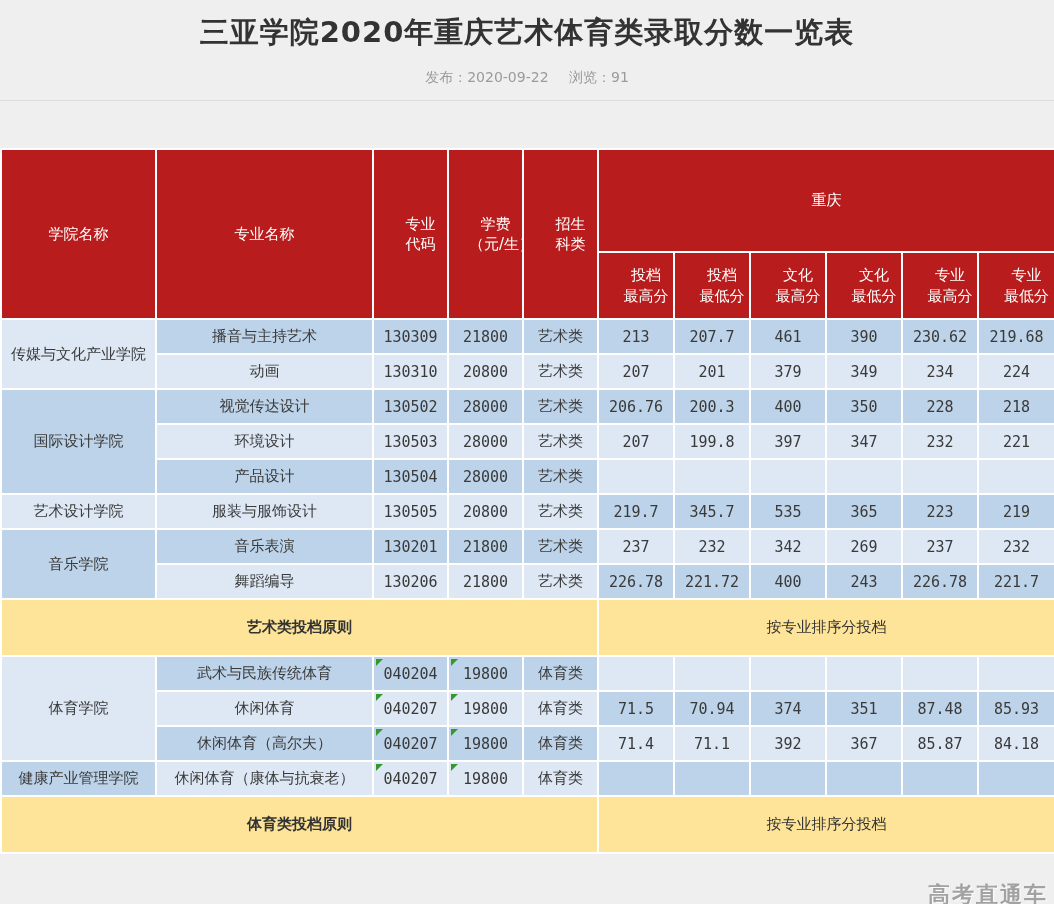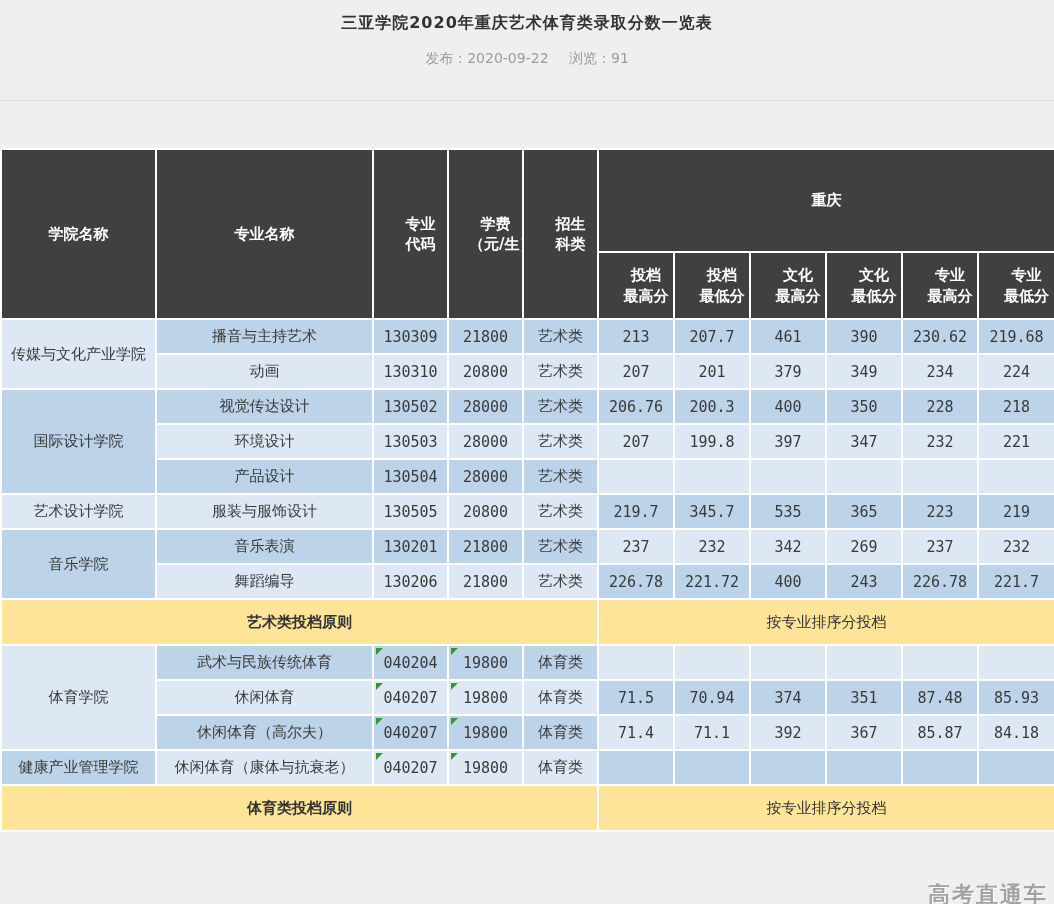--- a/index.html
+++ b/index.html
@@ -6,48 +6,48 @@
   html,body { margin:0; padding:0; }
   body {
     width:1054px; height:904px; overflow:hidden; position:relative;
     background:#efefef;
     font-family:"DejaVu Sans", "Liberation Sans", sans-serif;
   }
   .header-band {
     height:101px; border-bottom:1px solid #dcdcdc; text-align:center;
   }
   .page-title {
-    padding-top:13px; font-size:16px; font-weight:bold; color:#333;
+    padding-top:13px; font-size:29px; font-weight:bold; color:#333;
     letter-spacing:1px;
   }
   .meta { margin-top:16px; font-size:14px; color:#9b9b9b; }
   .meta span { margin:0 8px; }
 
   table.score-table {
     border-collapse:collapse; table-layout:fixed; width:1054px;
     margin-top:47px;
   }
   .score-table th, .score-table td {
     border:2px solid #ffffff; text-align:center; vertical-align:middle;
     padding:0; font-size:15px; color:#3a3a3a; position:relative;
     overflow:hidden; white-space:nowrap;
   }
   .score-table thead th {
-    background:#404040; color:#ffffff; font-weight:bold;
+    background:#b91c1c; color:#ffffff; font-weight:normal;
   }
   .hrow-a th { height:103px; }
   .hrow-b th { height:67px; }
   .hrow-b th span, .twoline span { display:block; line-height:1.35;padding-left:20px; }
 
   tbody td { height:35px; }
   td.shade-m { background:#bdd3e9; }
   td.shade-l { background:#dde8f4; }
   td.num { font-family:"DejaVu Sans Mono", "Liberation Mono", monospace; }
 
-  tr.banner-row td { background:#fee498; height:46px; color:#333; }
+  tr.banner-row td { background:#fee498; height:57px; color:#333; }
   tr.banner-row td.banner-left { font-weight:bold; }
 
   td.marker::before {
     content:""; position:absolute; top:2px; left:2px; width:0; height:0;
     border-top:7px solid #35972e; border-right:7px solid transparent;
   }
 
   .watermark {
     position:absolute; top:880px; right:6px; font-size:22px; font-weight:bold;
     color:#9e9e9e; text-shadow:1px 1px 1px #ffffff; letter-spacing:2px;

